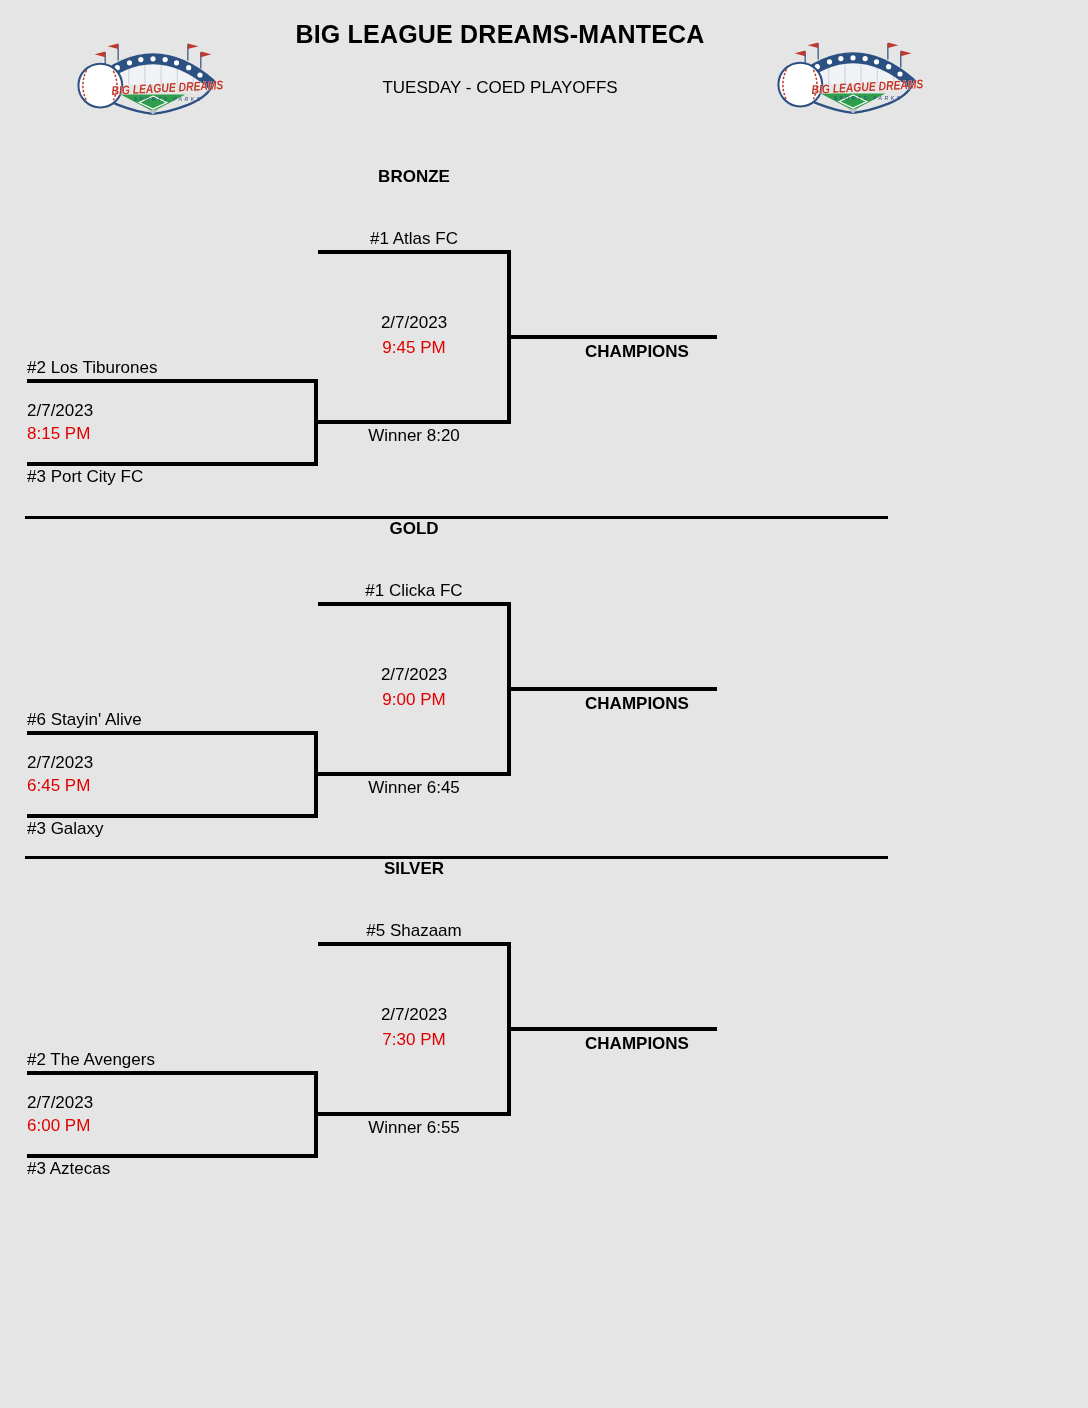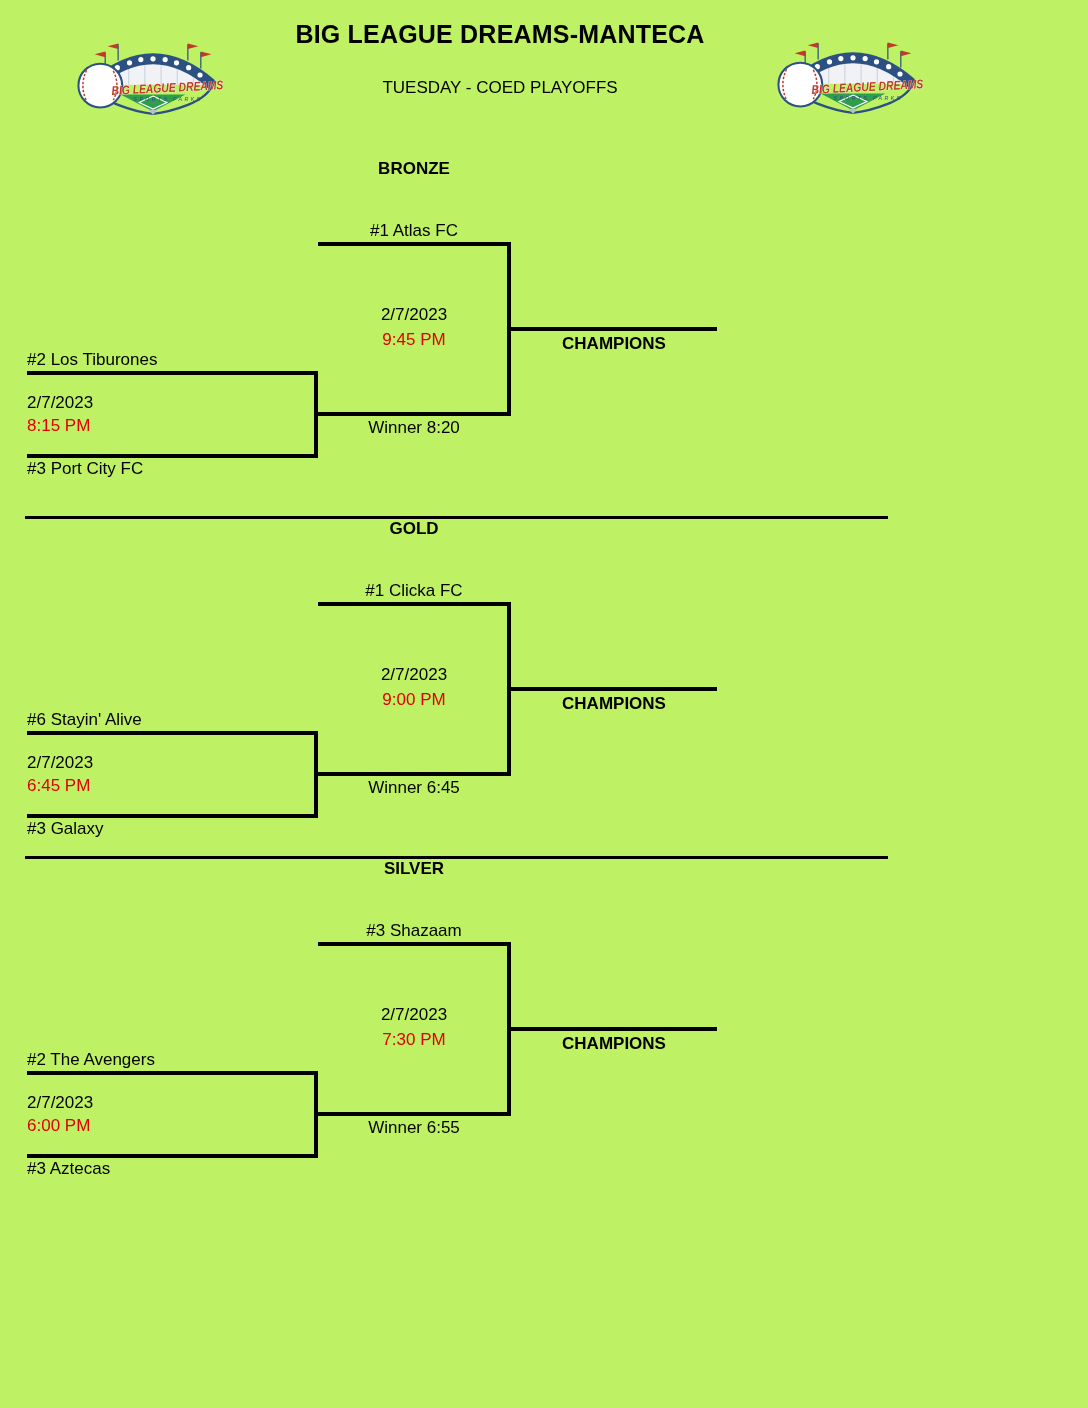--- a/index.html
+++ b/index.html
@@ -1,19 +1,19 @@
 <!DOCTYPE html>
 <html><head>
 <meta charset="utf-8">
 <style>
   html,body { margin:0; padding:0; background:#ffffff; }
   .page {
     position:relative;
     width:1088px; height:1408px;
-    background:#bef264;
+    background:#e5e5e5;
     font-family:"Liberation Sans", sans-serif;
     color:#000;
     overflow:hidden;
   }
 
   
   .hdr-line { position:absolute; left:0; width:1000px; text-align:center; }
   .hdr-title    { top:20px; font-size:25px; font-weight:bold; letter-spacing:0.2px; }
   .hdr-subtitle { top:51px; font-size:20px; }
   .hdr-event    { top:78px; font-size:17px; }
@@ -40,21 +40,21 @@
   .vright { left:507px; top:92px;  height:174px; }
   .vleft  { left:314px; top:221px; height:87px;  }
   .champ-line { left:511px; width:206px; top:177px; height:4px; background:#000; }
 
   .ctr-col  { left:318px; width:192px; text-align:center; font-size:17px; line-height:20px; }
   .left-col { left:27px;  width:291px; font-size:17px; line-height:20px; }
 
   .seed1       { top:71px;  }
   .final-date  { top:155px; }
   .final-time  { top:180px; color:var(--accent-red); }
-  .champions   { left:511px; width:206px; top:184px; text-align:center; font-size:17px; font-weight:bold; }
+  .champions   { left:511px; width:206px; top:184px; text-align:center; font-size:17px; font-weight:bold;padding-left:23px; }
   .seed2       { top:200px; }
   .match-date  { top:243px; }
   .match-time  { top:266px; color:var(--accent-red); }
   .winner-lbl  { top:268px; }
   .seed3       { top:309px; }
 
   :root { --accent-red:#e00000; }
 </style>
 </head>
 <body>
@@ -147,21 +147,21 @@
     </g>
     <g>
       <circle cx="30" cy="63" r="27" fill="#ffffff" stroke="#2d5082" stroke-width="2.5"></circle>
       <path d="M13,44 Q4,63 13,82" stroke="#c0392b" stroke-width="1.8" fill="none" stroke-dasharray="3,2"></path>
       <path d="M46,45 Q55,63 46,81" stroke="#c0392b" stroke-width="1.8" fill="none" stroke-dasharray="3,2"></path>
     </g>
     <text x="113" y="71" text-anchor="middle" font-family="Liberation Sans, sans-serif" font-size="15.5" font-weight="bold" font-style="italic" fill="#c0392b" stroke="#ffffff" stroke-width="0.6" paint-order="stroke" textLength="138" lengthAdjust="spacingAndGlyphs" transform="rotate(-3 113 71)">BIG LEAGUE DREAMS</text>
     <text x="113" y="82" text-anchor="middle" font-family="Liberation Sans, sans-serif" font-size="6.5" font-style="italic" fill="#2d5082" letter-spacing="2" textLength="84">SPORTS PARKS</text>
   </svg>
 
-  <section class="bracket" style="top:150px">
+  <section class="bracket" style="top:158px">
     <div class="division">BRONZE</div>
     <div class="ctr-col seed1">#1 Atlas FC</div>
     <div class="hline line1"></div>
     <div class="vline vright"></div>
     <div class="ctr-col final-date">2/7/2023</div>
     <div class="champ-line"></div>
     <div class="ctr-col final-time">9:45 PM</div>
     <div class="champions">CHAMPIONS</div>
     <div class="left-col seed2">#2 Los Tiburones</div>
     <div class="hline line2"></div>
@@ -193,21 +193,21 @@
     <div class="left-col match-time">6:45 PM</div>
     <div class="ctr-col winner-lbl">Winner 6:45</div>
     <div class="hline line3"></div>
     <div class="left-col seed3">#3 Galaxy</div>
   </section>
 
   <div class="divider" style="top:856px"></div>
 
   <section class="bracket" style="top:850px">
     <div class="division">SILVER</div>
-    <div class="ctr-col seed1">#3 Shazaam</div>
+    <div class="ctr-col seed1">#5 Shazaam</div>
     <div class="hline line1"></div>
     <div class="vline vright"></div>
     <div class="ctr-col final-date">2/7/2023</div>
     <div class="champ-line"></div>
     <div class="ctr-col final-time">7:30 PM</div>
     <div class="champions">CHAMPIONS</div>
     <div class="left-col seed2">#2 The Avengers</div>
     <div class="hline line2"></div>
     <div class="vline vleft"></div>
     <div class="left-col match-date">2/7/2023</div>

